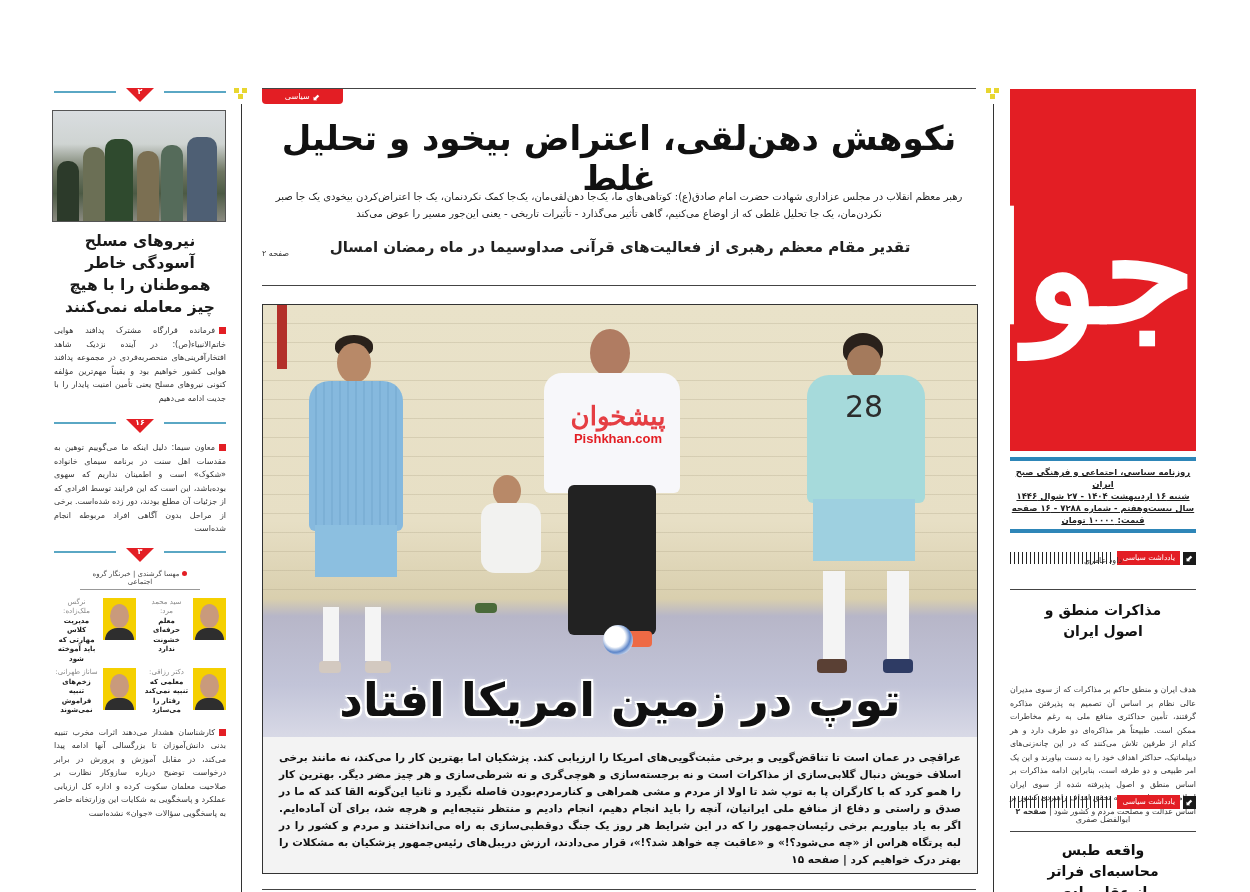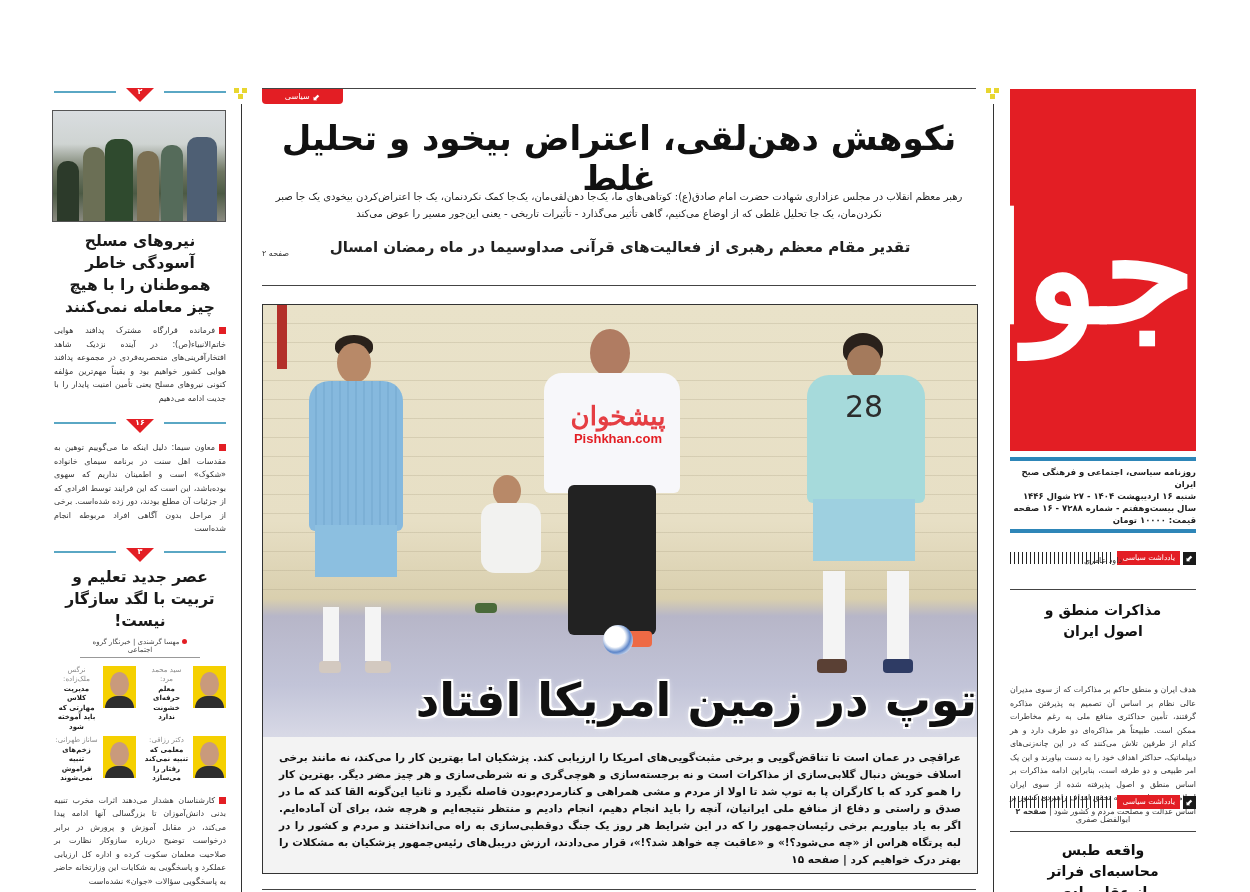--- a/index.html
+++ b/index.html
@@ -64,31 +64,31 @@
   .player { position:absolute; }
   .shirt-blue { background:repeating-linear-gradient(90deg,#86b9de 0 6px,#7cb0d6 6px 8px); }
   .head { position:absolute; border-radius:50%; background:#b88968; }
   .hair { position:absolute; border-radius:50% 50% 40% 40%; background:#2a211b; }
   .leg { position:absolute; background:#f4f4f4; }
   .shoe { position:absolute; background:#d3c9c0; border-radius:4px; }
   .ball { position:absolute; width:30px; height:30px; border-radius:50%; background:radial-gradient(circle at 40% 40%,#fff 0 40%,#5d86c9 60%,#e8eef8 80%); }
   .jersey-num { position:absolute; font-size:30px; color:#2c2c2c; font-family:"DejaVu Sans", sans-serif; }
   .watermark { position:absolute; color:#e31e24; font-weight:bold; text-align:center; }
   .photo-title {
-    position:absolute; left:0; width:714px; top:368px; font-size:46px; font-weight:bold;
+    position:absolute; left:0; width:714px; top:368px; text-align:center; font-size:46px; font-weight:bold;
     color:#111; text-shadow:0 0 3px #fff,0 0 6px #fff,2px 2px 0 #fff,-2px -2px 0 #fff,2px -2px 0 #fff,-2px 2px 0 #fff;
   }
   .photo-text { position:absolute; left:16px; right:16px; top:444px; font-size:10.5px; line-height:17px; font-weight:bold; text-align:justify; color:#111; }
   .bottom-rule { left:262px; top:889px; width:714px; height:1px; background:#444; }
   .vrule-right { left:993px; top:104px; width:1px; height:788px; background:#333; }
   
   .masthead { left:1010px; top:89px; width:186px; height:362px; background:#e31e24; overflow:hidden; }
   .logo-text { position:absolute; left:0; right:0; top:20px; text-align:center; color:#fff; font-size:150px; line-height:320px; font-weight:bold; font-family:"DejaVu Serif", serif; }
   .blue-bar { background:#2e86b8; height:4px; width:186px; left:1010px; }
-  .mast-info { left:1010px; top:466px; width:186px; font-size:8.5px; line-height:12px; font-weight:bold; color:#222; }
+  .mast-info { left:1010px; top:466px; width:186px; text-align:center; font-size:8.5px; line-height:12px; font-weight:bold; color:#222;text-decoration:underline; }
   .note-head { width:186px; left:1010px; height:14px; display:flex; flex-direction:row; align-items:center; gap:3px; }
   .note-head .ic { width:13px; height:13px; background:#1a1a1a; color:#fff; font-size:9px; display:flex; align-items:center; justify-content:center; font-weight:bold; }
   .note-head .tag { background:#e31e24; color:#fff; font-size:7.5px; padding:1px 5px; height:12px; line-height:12px; }
   .note-head .bars { flex:1; height:12px; background:repeating-linear-gradient(90deg,#222 0 1px,transparent 1px 4px); }
   .author { width:186px; left:1010px; text-align:center; font-size:8px; color:#333; }
   .author-rule { left:1010px; width:186px; height:1px; background:#444; }
   .note-title { left:1010px; width:186px; text-align:center; font-weight:bold; color:#111; }
   .note-body { left:1010px; width:186px; font-size:7.8px; line-height:13.5px; text-align:justify; color:#333;margin-top:35px; }
 </style>
 </head>
@@ -127,21 +127,20 @@
     <span class="num">۱۶</span>
   </div>
   <div class="left-body"><span class="bullet"></span><span>معاون سیما: دلیل اینکه ما می‌گوییم توهین به مقدسات اهل سنت در برنامه سیمای خانواده «شکوک» است و اطمینان نداریم که سهوی بوده‌باشد، این است که این فرایند توسط افرادی که از جزئیات آن مطلع بودند، دور زده شده‌است. برخی از مراحل بدون آگاهی افراد مربوطه انجام شده‌است</span></div>
 
   <div class="pg-divider" style="margin-top:12px">
     <span class="line r"></span>
       <span class="line l"></span>
       <span class="tri"></span>
     <span class="num">۳</span>
   </div>
-  <div class="left-head" style="margin-top:2px">عصر جدید تعلیم و تربیت با لگد سازگار نیست!</div>
   <div class="byline"><span class="dot"></span><span>مهسا گرشندی | خبرنگار گروه اجتماعی</span></div>
   <div class="quotes">
     <div class="quote">
       <div class="qphoto">
           <div class="body"></div>
           <div class="face"></div>
         </div>
       <div class="qtext"><span class="name">سید محمد مرد:</span><span>معلم حرفه‌ای خشونت ندارد</span></div>
     </div>
     <div class="quote">

